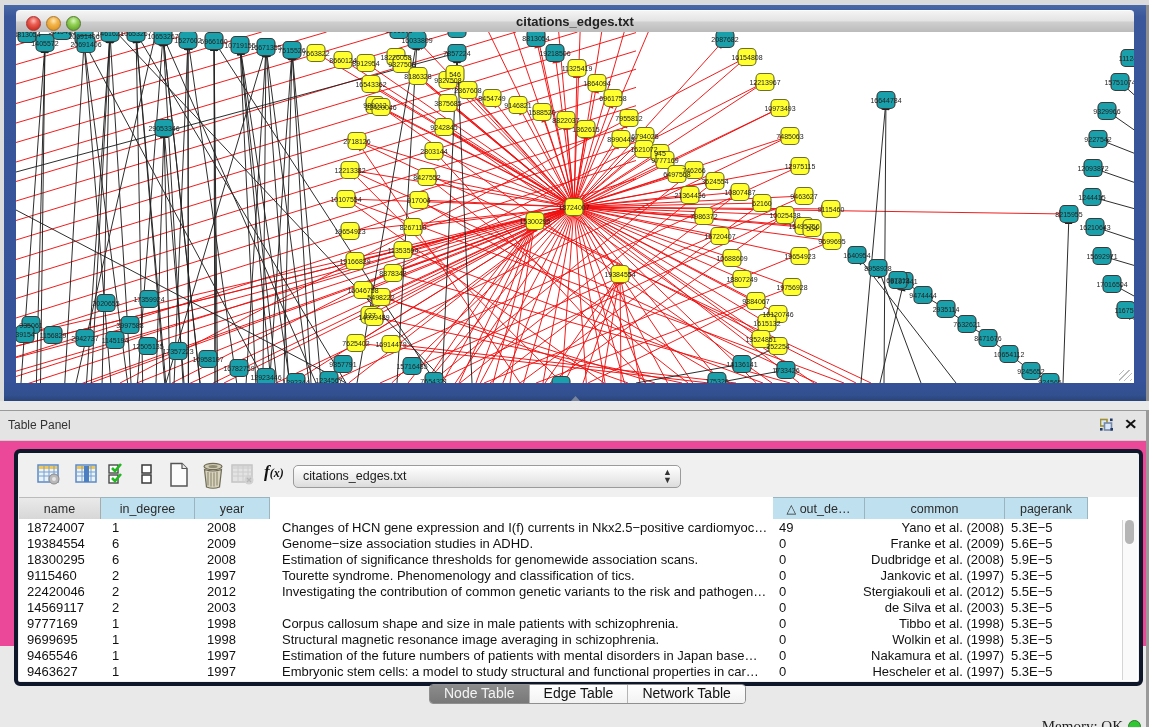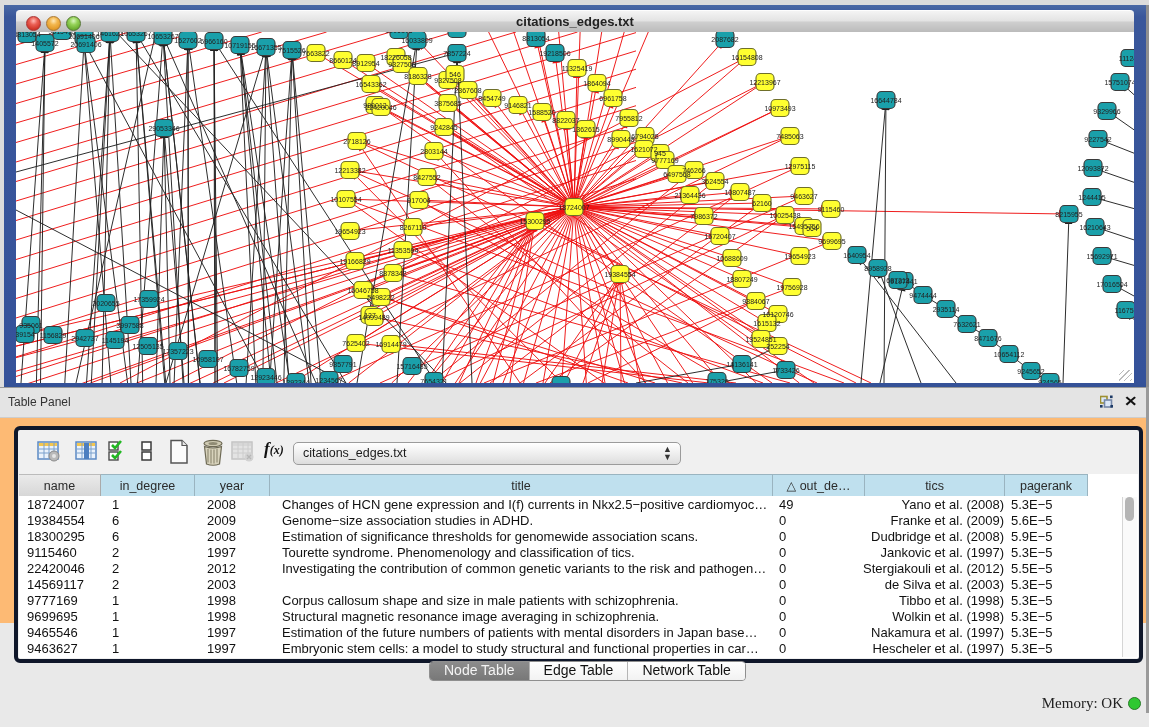--- a/index.html
+++ b/index.html
@@ -15,21 +15,21 @@
 #titlebar .title{position:absolute;left:0;right:0;top:3px;text-align:center;
  font-size:13px;font-weight:bold;color:#222;}
 .tl{position:absolute;top:4.5px;width:13px;height:13px;border-radius:50%;}
 #tl1{left:10px;background:radial-gradient(circle at 50% 30%,#ffb9b4 0%,#ea5f54 35%,#d3392c 70%,#b02a20 100%);border:1px solid #a33;}
 #tl2{left:30px;background:radial-gradient(circle at 50% 30%,#ffe9b8 0%,#f3b74e 35%,#e59d2c 70%,#c07f1c 100%);border:1px solid #a73;}
 #tl3{left:50px;background:radial-gradient(circle at 50% 30%,#d8f6c0 0%,#95d258 35%,#6fb234 70%,#55922a 100%);border:1px solid #573;}
 #canvas{position:absolute;left:16px;top:32px;width:1118px;height:351px;background:#fff;overflow:hidden;}
 #grip{position:absolute;right:2px;bottom:2px;width:13px;height:11px;
  background:repeating-linear-gradient(135deg,transparent 0 3px,#bbb 3px 4px);}
 
-#tpanel{position:absolute;left:0;top:387px;width:1149px;height:236px;background:#fdba74;}
+#tpanel{position:absolute;left:0;top:410px;width:1149px;height:236px;background:#ec4899;}
 #tphead{position:absolute;left:0;top:0;width:1149px;height:29px;background:#e4e4e4;
  border-top:1px solid #9a9a9a;border-bottom:1px solid #cdcdcd;}
 #tphead .t{position:absolute;left:8px;top:7px;font-size:12px;color:#333;}
 #floaticon{position:absolute;right:36px;top:7px;width:13px;height:13px;}
 #xicon{position:absolute;right:12px;top:5px;font-size:14px;font-weight:bold;color:#111;
  transform:scaleX(1.15);}
 #container{position:absolute;left:14px;top:39px;width:1121px;height:229px;
  background:#f0f0f0;border:4px solid #0f172a;border-radius:6px;}
 
 #toolbar{position:absolute;left:0;top:0;width:100%;height:44px;}
@@ -888,23 +888,22 @@
         <div id="combo">
           <div class="ct">citations_edges.txt</div>
           <div class="ar">▲<br>▼</div>
         </div>
       </div>
       <div id="table">
         <div id="thead">
           <div class="h hg" style="left:0px;width:82px;">name</div>
           <div class="h" style="left:82px;width:94px;">in_degree</div>
           <div class="h" style="left:176px;width:75px;">year</div>
-          <div class="h" style="left:251px;width:503px;">title</div>
           <div class="h" style="left:754px;width:92px;">△ out_de…</div>
-          <div class="h" style="left:846px;width:140px;">tics</div>
+          <div class="h" style="left:846px;width:140px;">common</div>
           <div class="h" style="left:986px;width:83px;">pagerank</div>
         </div>
         <div id="tbody">
 <div class="tr">
               <div class="c0">18724007</div>
               <div class="c1">1</div>
               <div class="c2">2008</div>
               <div class="c3">Changes of HCN gene expression and I(f) currents in Nkx2.5−positive cardiomyoc…</div>
               <div class="c4">49</div>
               <div class="c5">Yano et al. (2008)</div>

